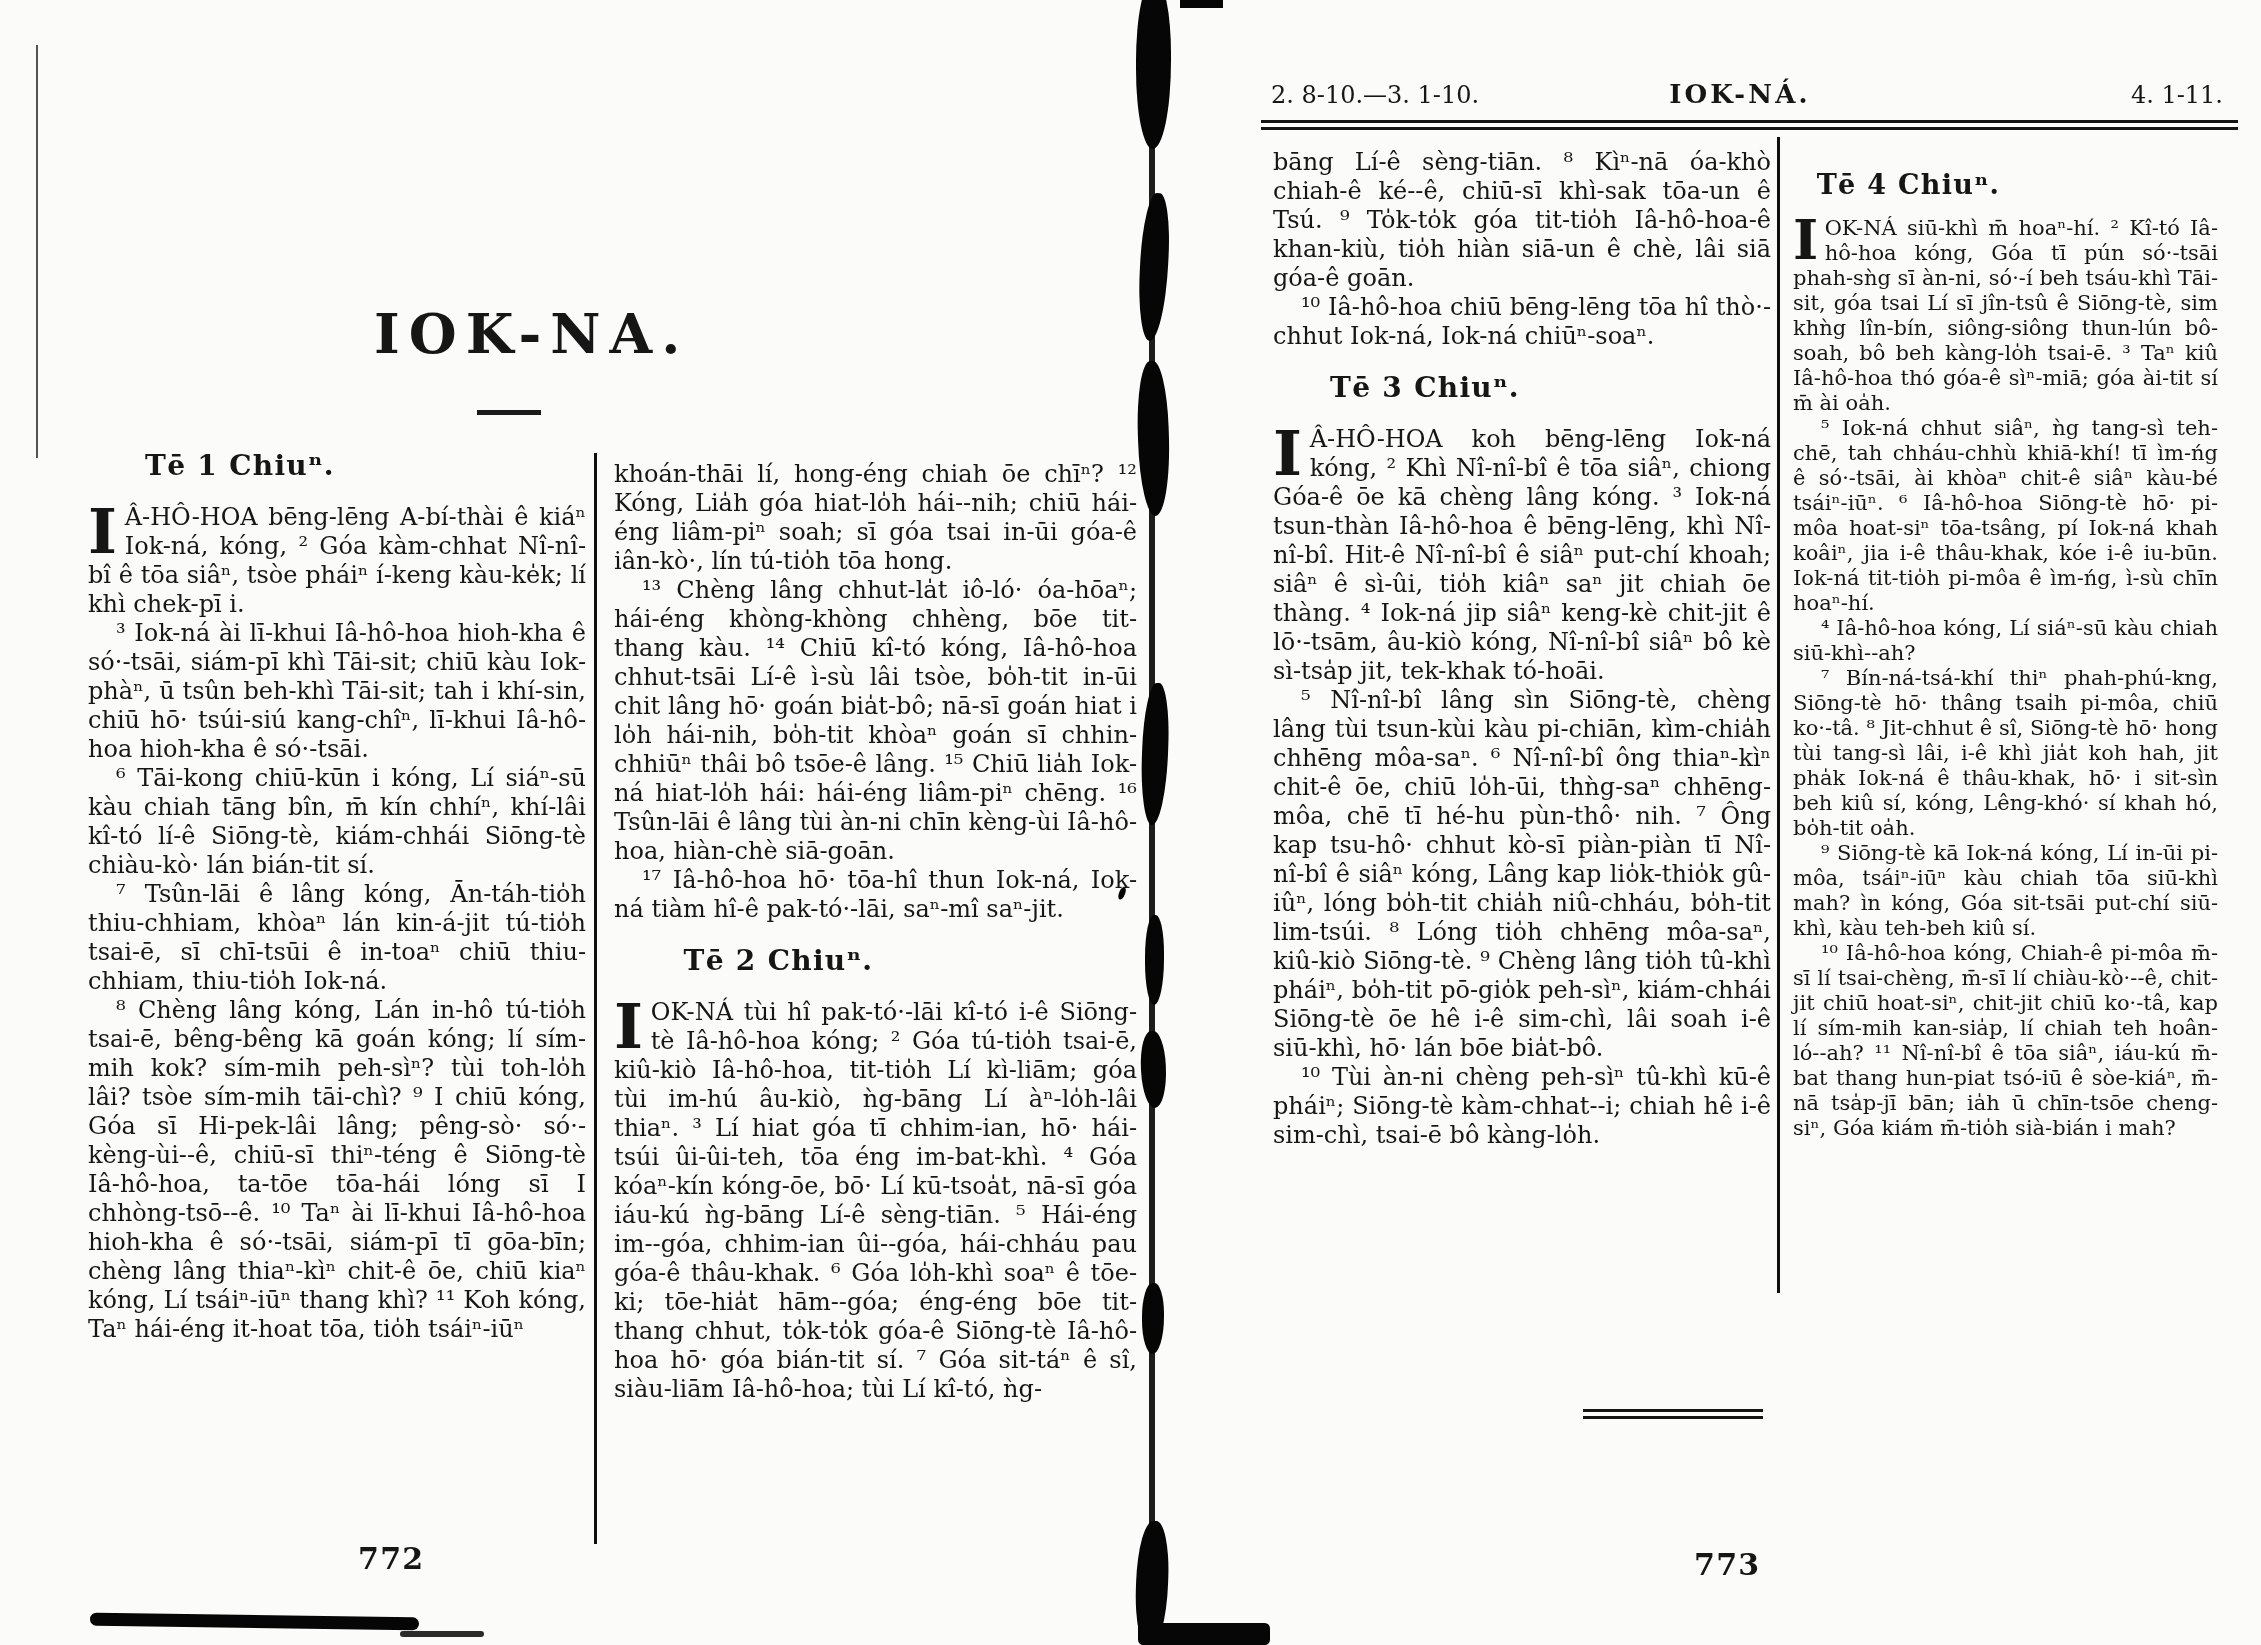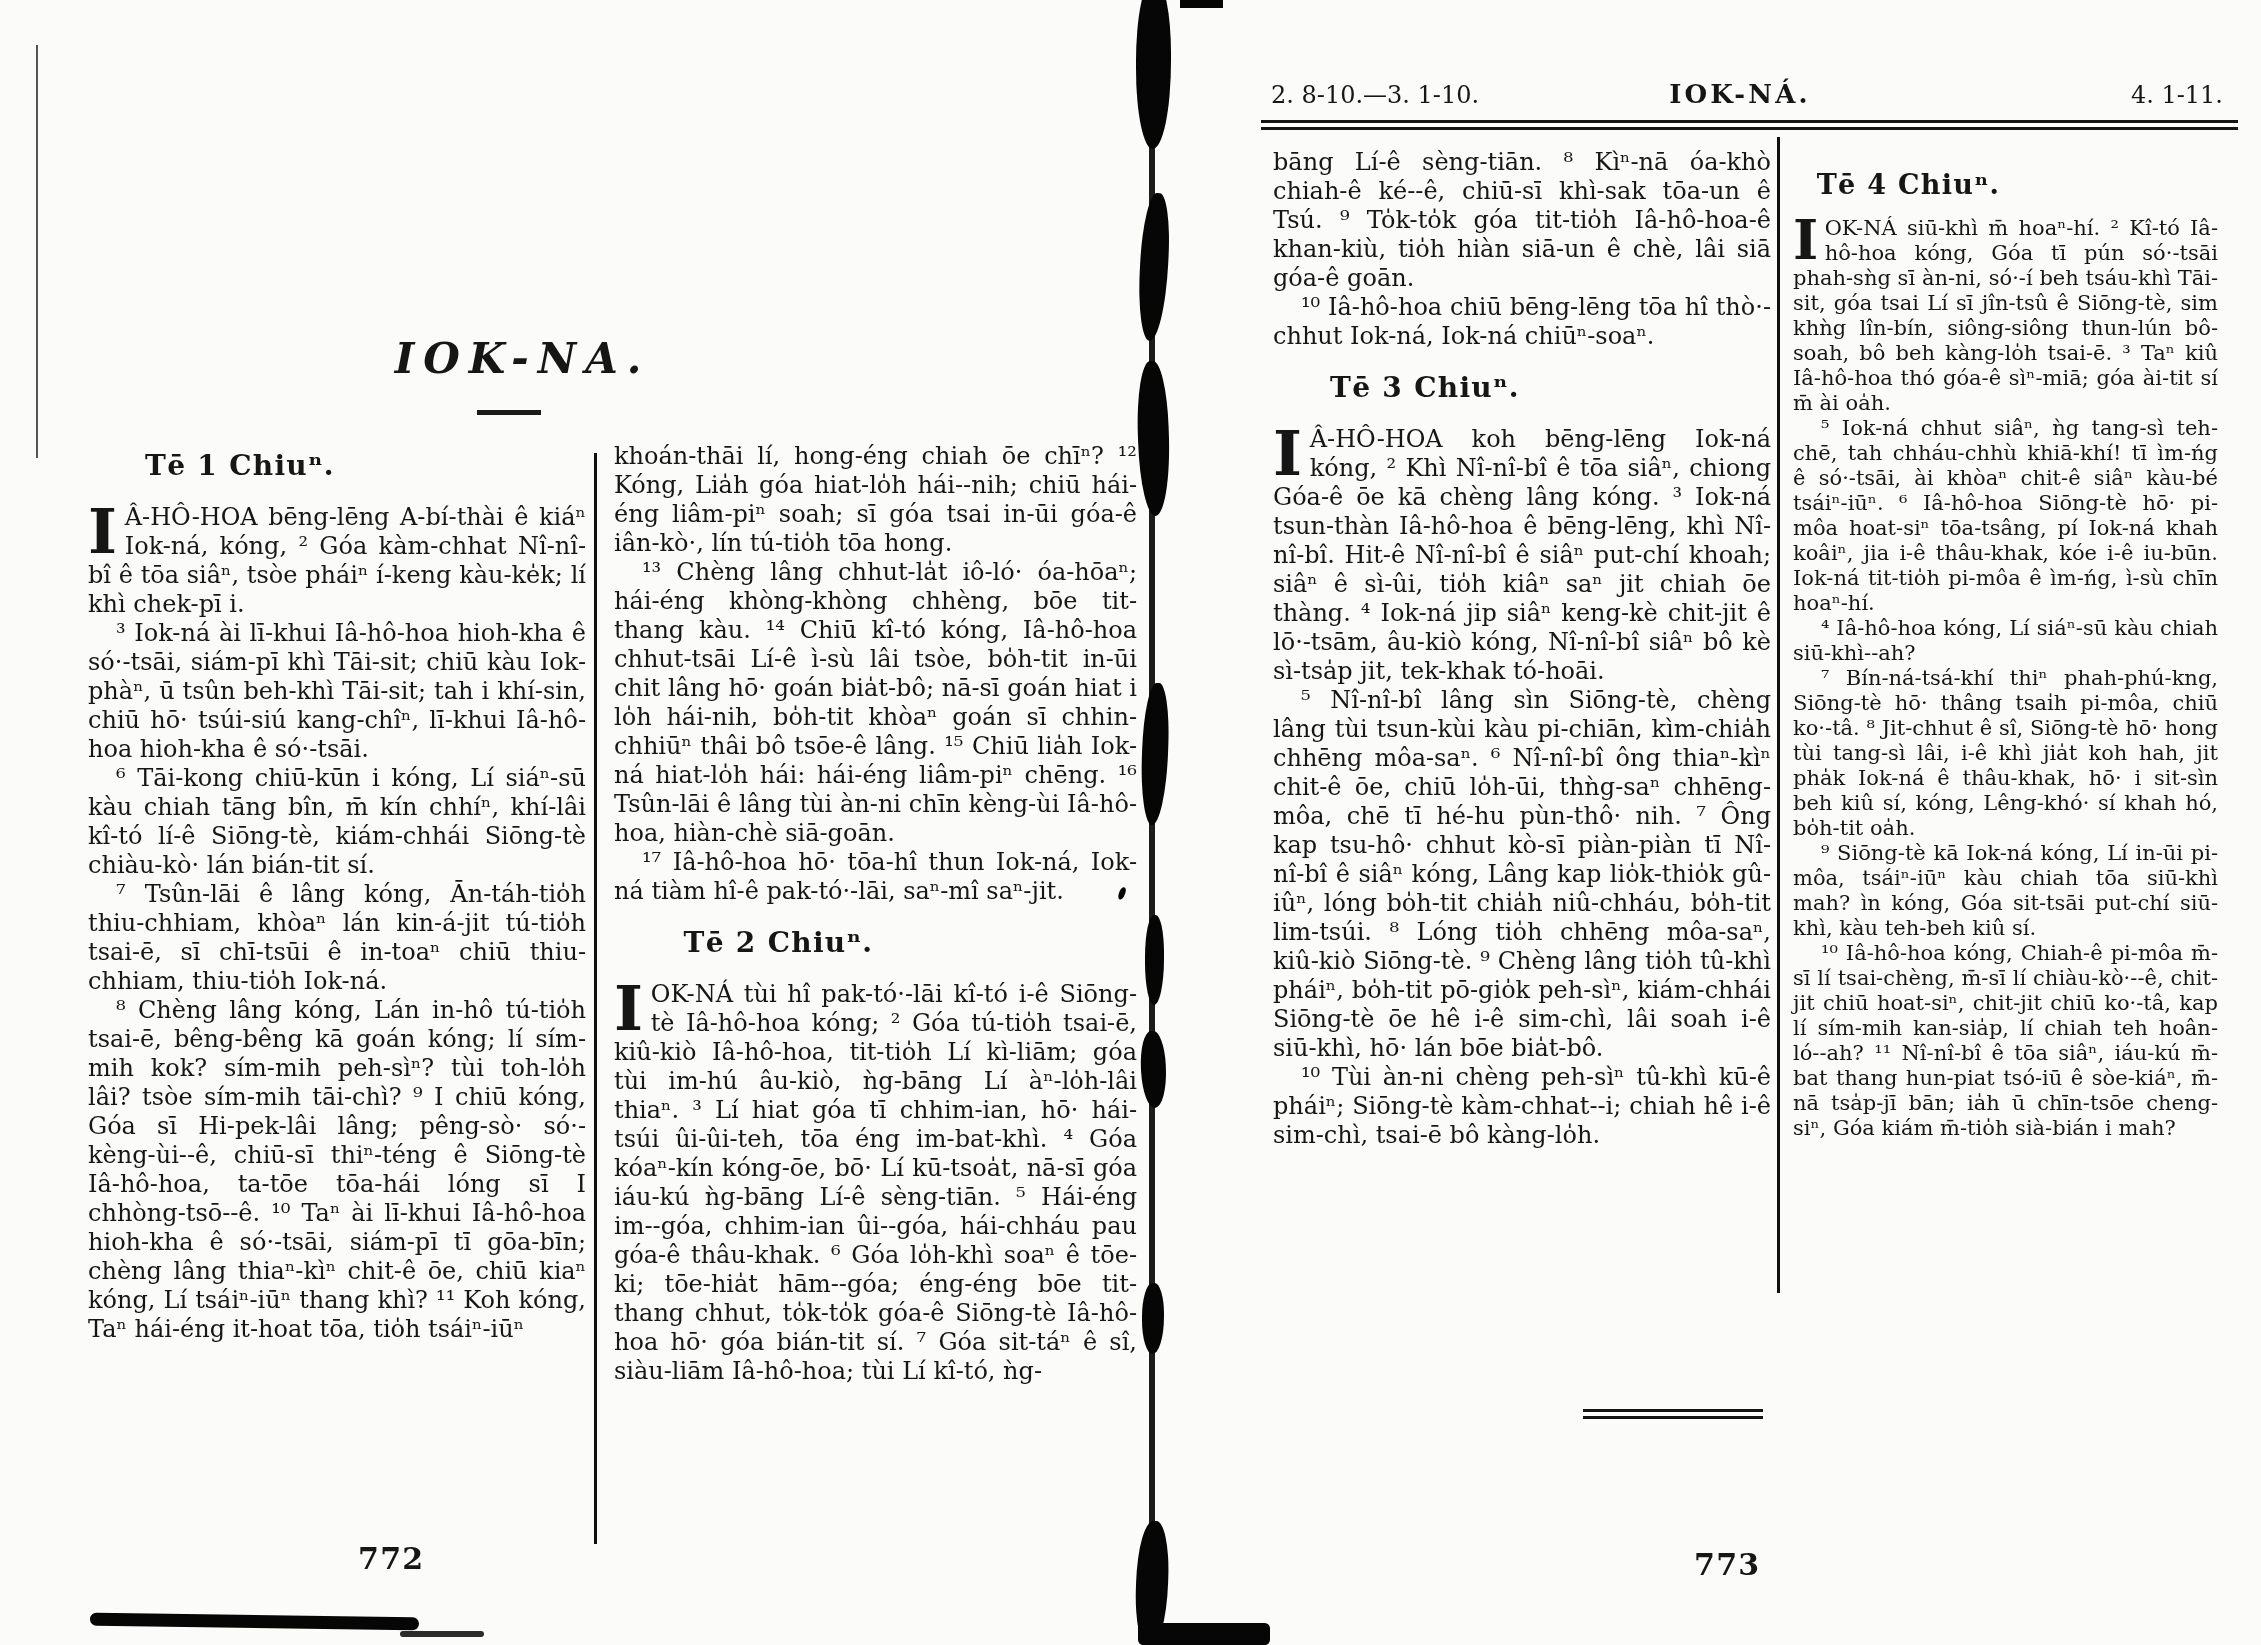--- a/index.html
+++ b/index.html
@@ -1,25 +1,25 @@
 <!DOCTYPE html>
 <html style="font-size:10.3px"><head>
 <meta charset="utf-8">
 <style>
   html,body{margin:0;padding:0;background:#e9e9e6;}
   #sheet{position:relative;width:2261px;height:1645px;background:#fbfbf9;overflow:hidden;
          font-family:"DejaVu Serif","DejaVu Sans",serif;color:#161616;}
   
-  #book-title{position:absolute;left:374px;top:334px;width:297px;text-align:center;
-              font-size:42px;font-weight:bold;letter-spacing:9px;white-space:nowrap;font-style:italic;}
+  #book-title{position:absolute;left:374px;top:301px;width:297px;text-align:center;
+              font-size:55px;font-weight:bold;letter-spacing:9px;white-space:nowrap;}
   #title-rule{position:absolute;left:477px;top:410px;width:64px;height:4.5px;background:#1b1b1b;}
   
   .col{position:absolute;text-align:justify;}
   #colL1{left:88px;top:451px;width:498px;font-size:24px;line-height:29px;}
-  #colL2{left:614px;top:442px;width:523px;font-size:24px;line-height:29px;}
+  #colL2{left:614px;top:460px;width:523px;font-size:24px;line-height:29px;}
   #colR1{left:1273px;top:148px;width:498px;font-size:24px;line-height:29px;}
   #colR2{left:1793px;top:147px;width:425px;font-size:21px;line-height:25px;}
   .vp{margin:0;text-align:justify;text-indent:28px;}
   .vp.ni,.vp.dc{text-indent:0;}
   .chap-head{text-align:center;font-weight:bold;font-size:28px;margin:22px 0 23px;
              letter-spacing:1.3px;transform:translateX(-97px);white-space:nowrap;}
   .chap-head.first{margin-top:0;}
   #colR2 .chap-head{font-size:27px;margin:22px 0 19.3px;}
   .dropcap{float:left;font-weight:bold;font-size:62px;line-height:49px;margin:3.9px 7.7px 0 0;}
   #colR2 .dropcap{font-size:54px;line-height:43px;margin:3.2px 6.4px 0 0;}

